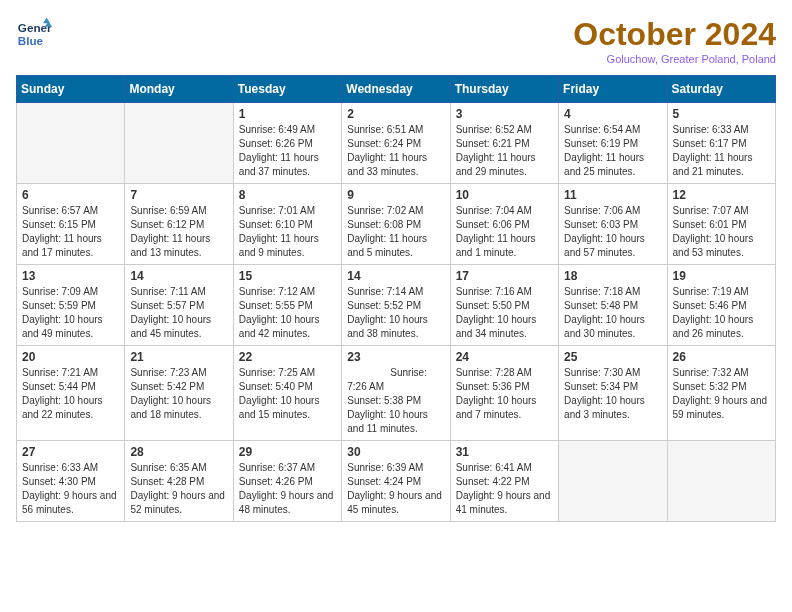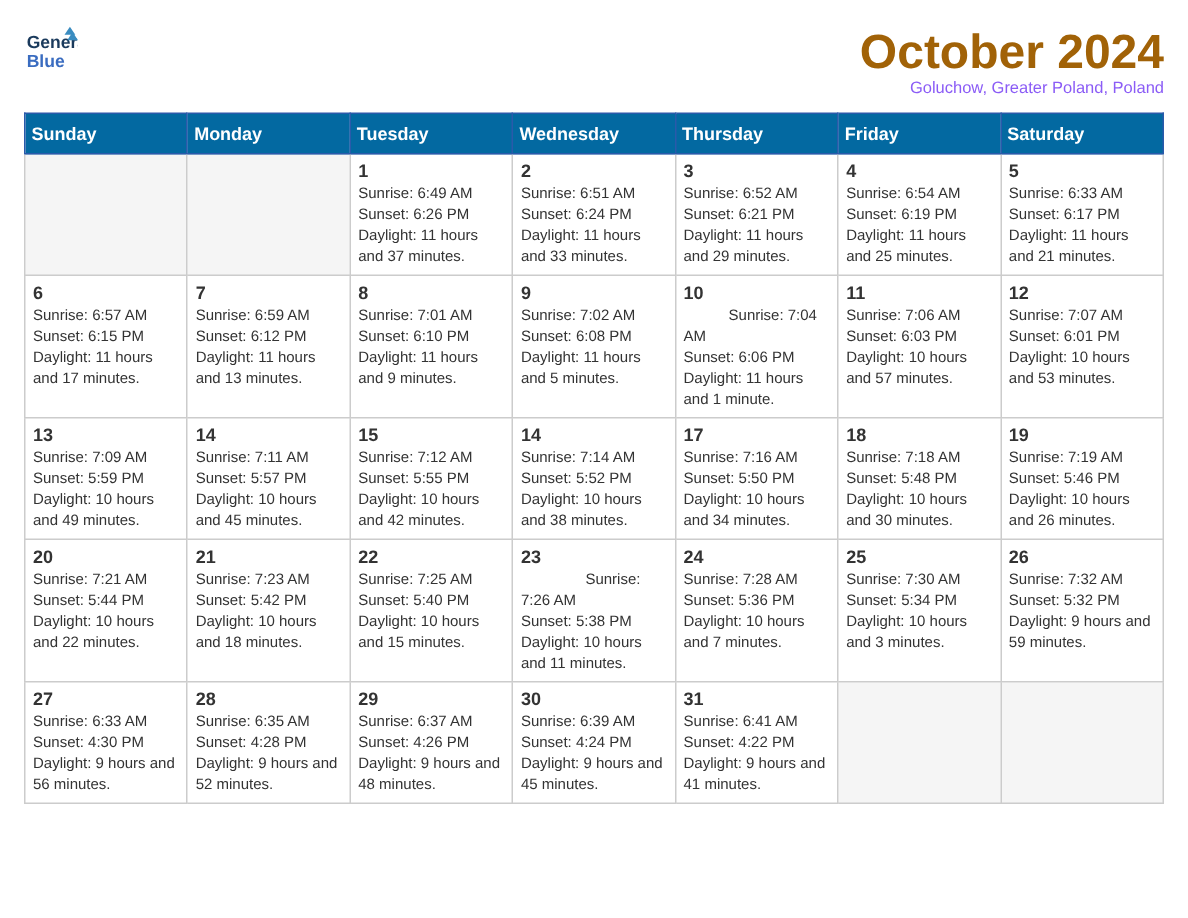--- a/index.html
+++ b/index.html
@@ -131,21 +131,21 @@
 Daylight: 11 hours and 17 minutes.</span></td>
         <td><span class="day-number">7</span><span class="day-info" style="white-space: pre-line;">Sunrise: 6:59 AM
 Sunset: 6:12 PM
 Daylight: 11 hours and 13 minutes.</span></td>
         <td><span class="day-number">8</span><span class="day-info" style="white-space: pre-line;">Sunrise: 7:01 AM
 Sunset: 6:10 PM
 Daylight: 11 hours and 9 minutes.</span></td>
         <td><span class="day-number">9</span><span class="day-info" style="white-space: pre-line;">Sunrise: 7:02 AM
 Sunset: 6:08 PM
 Daylight: 11 hours and 5 minutes.</span></td>
-        <td><span class="day-number">10</span><span class="day-info" style="white-space: pre-line; margin-left: 30px;">Sunrise: 7:04 AM
+        <td><span class="day-number">10</span><span class="day-info" style="white-space: pre-line;">Sunrise: 7:04 AM
 Sunset: 6:06 PM
 Daylight: 11 hours and 1 minute.</span></td>
         <td><span class="day-number">11</span><span class="day-info" style="white-space: pre-line;">Sunrise: 7:06 AM
 Sunset: 6:03 PM
 Daylight: 10 hours and 57 minutes.</span></td>
         <td><span class="day-number">12</span><span class="day-info" style="white-space: pre-line;">Sunrise: 7:07 AM
 Sunset: 6:01 PM
 Daylight: 10 hours and 53 minutes.</span></td>
       </tr>
       <tr>

